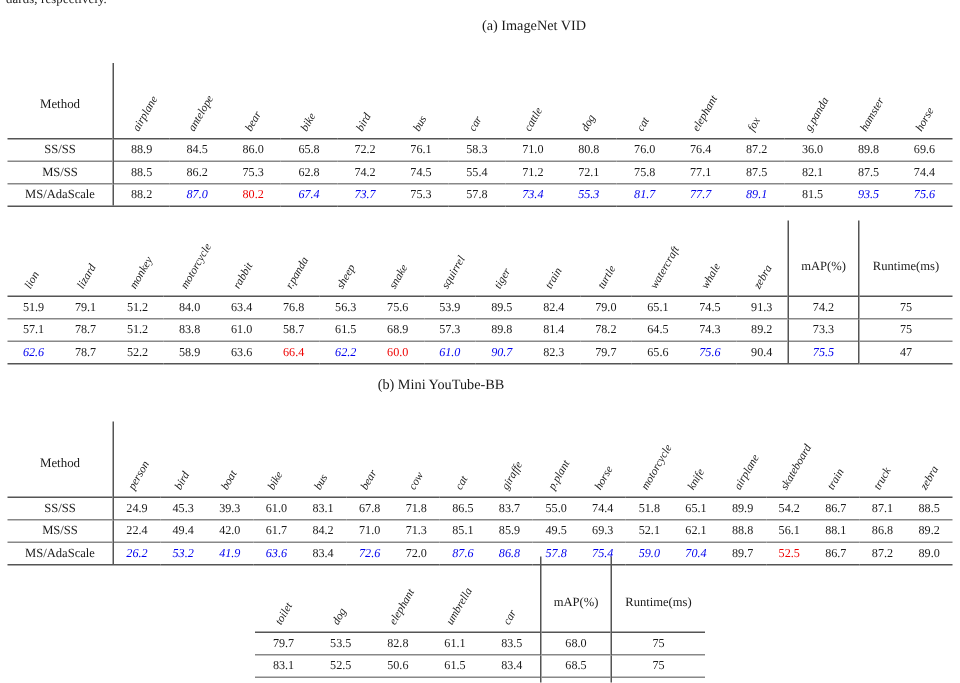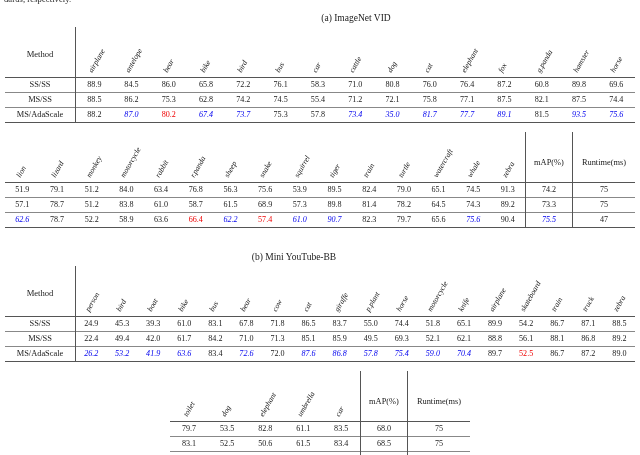--- a/index.html
+++ b/index.html
@@ -36,21 +36,21 @@
     text-align: center;
     font-size: 9.5px;
     margin: 0;
     padding: 0;
     line-height: 12px;
   }
 
   table.tbl {
     border-collapse: collapse;
     font-size: 8.1px;
-    margin: 1px auto;
+    margin: 16px auto;
     table-layout: fixed;
   }
   table.tbl td, table.tbl th {
     padding: 0;
     margin: 0;
     text-align: center;
     font-weight: normal;
     line-height: 10.5px;
     vertical-align: middle;
   }
@@ -171,21 +171,21 @@
             <td class="">86.0</td>
             <td class="">65.8</td>
             <td class="">72.2</td>
             <td class="">76.1</td>
             <td class="">58.3</td>
             <td class="">71.0</td>
             <td class="">80.8</td>
             <td class="">76.0</td>
             <td class="">76.4</td>
             <td class="">87.2</td>
-            <td class="">60.8</td>
+            <td class="">36.0</td>
             <td class="">89.8</td>
             <td class="">69.6</td>
           </tr>
           <tr class="rowh rule-mid">
             <td class="method-cell">MS/SS</td>
             <td class=" vrule">88.5</td>
             <td class="">86.2</td>
             <td class="">75.3</td>
             <td class="">62.8</td>
             <td class="">74.2</td>
@@ -203,21 +203,21 @@
           <tr class="rowh rule-mid rule-bot">
             <td class="method-cell">MS/AdaScale</td>
             <td class=" vrule">88.2</td>
             <td class="blue">87.0</td>
             <td class="red">80.2</td>
             <td class="blue">67.4</td>
             <td class="blue">73.7</td>
             <td class="">75.3</td>
             <td class="">57.8</td>
             <td class="blue">73.4</td>
-            <td class="blue">35.0</td>
+            <td class="blue">55.3</td>
             <td class="blue">81.7</td>
             <td class="blue">77.7</td>
             <td class="blue">89.1</td>
             <td class="">81.5</td>
             <td class="blue">93.5</td>
             <td class="blue">75.6</td>
           </tr>
         </tbody>
       </table>
   </div>
@@ -323,21 +323,21 @@
           </tr>
           <tr class="rowh rule-mid rule-bot">
             <td style="width: 0px; padding: 0px; border: none;"></td>
             <td class="blue">62.6</td>
             <td class="">78.7</td>
             <td class="">52.2</td>
             <td class="">58.9</td>
             <td class="">63.6</td>
             <td class="red">66.4</td>
             <td class="blue">62.2</td>
-            <td class="red">57.4</td>
+            <td class="red">60.0</td>
             <td class="blue">61.0</td>
             <td class="blue">90.7</td>
             <td class="">82.3</td>
             <td class="">79.7</td>
             <td class="">65.6</td>
             <td class="blue">75.6</td>
             <td class="">90.4</td>
             <td class="blue vrule">75.5</td>
             <td class="bold vrule">47</td>
           </tr>

